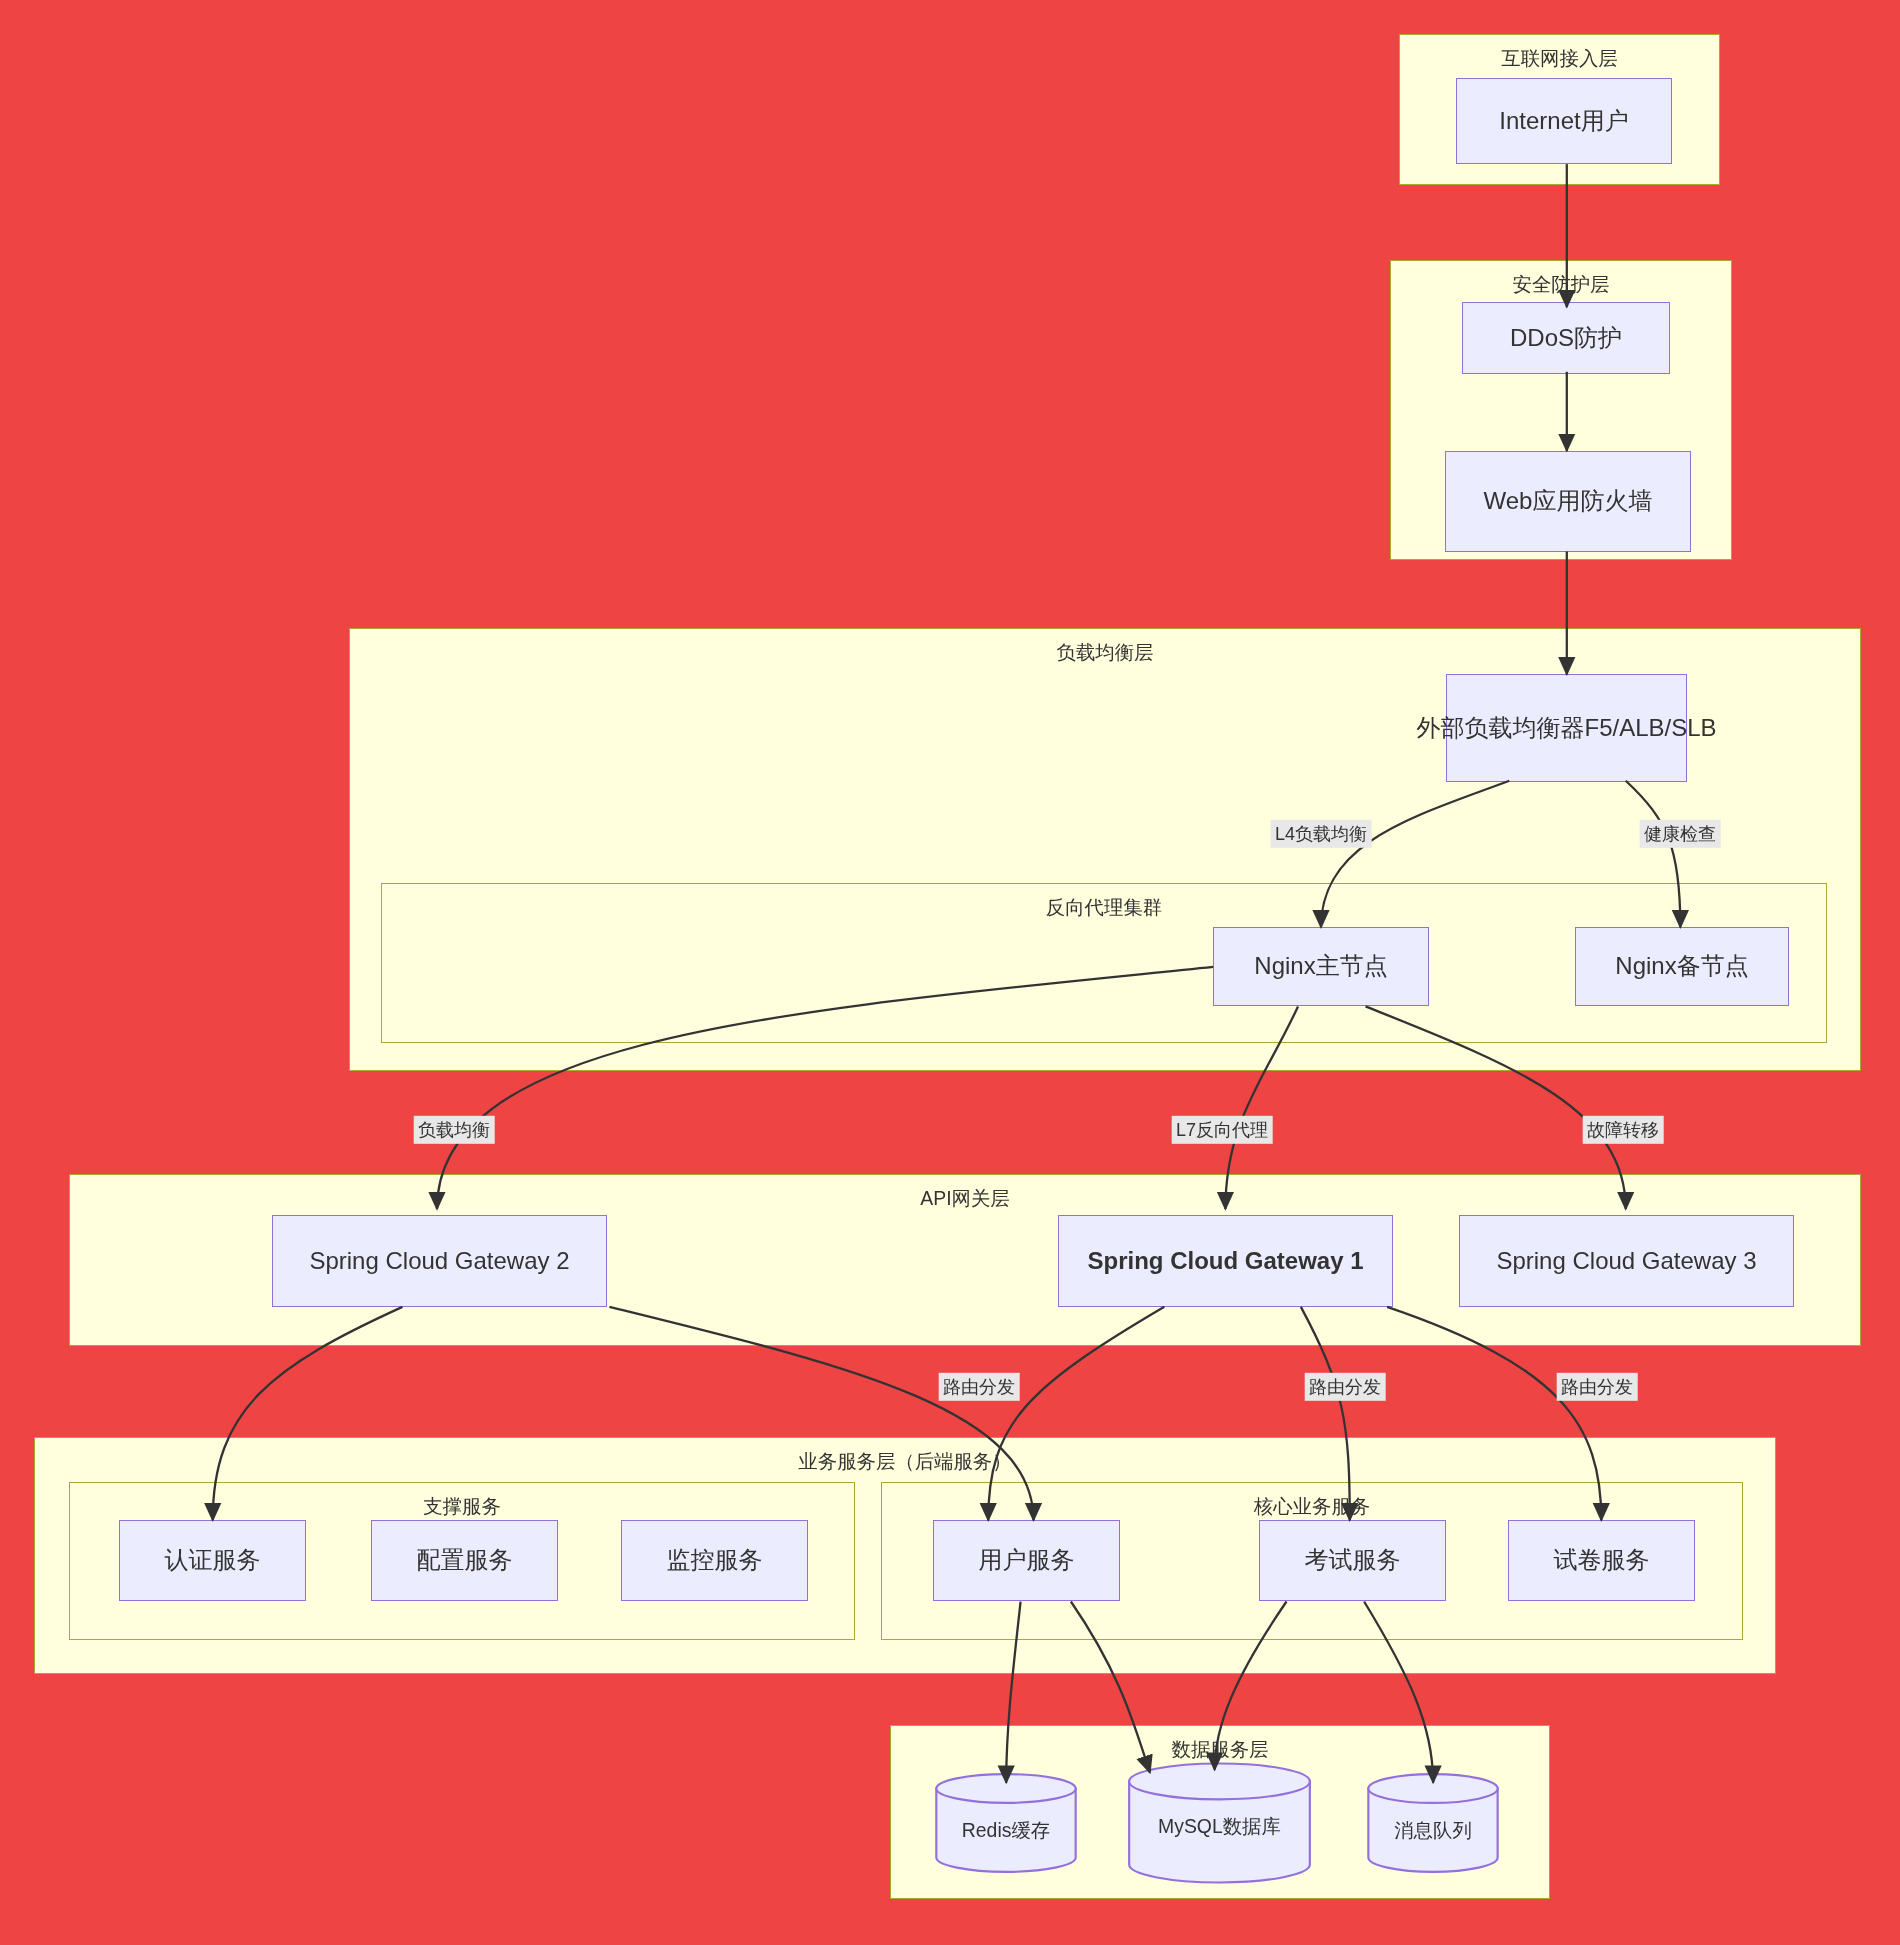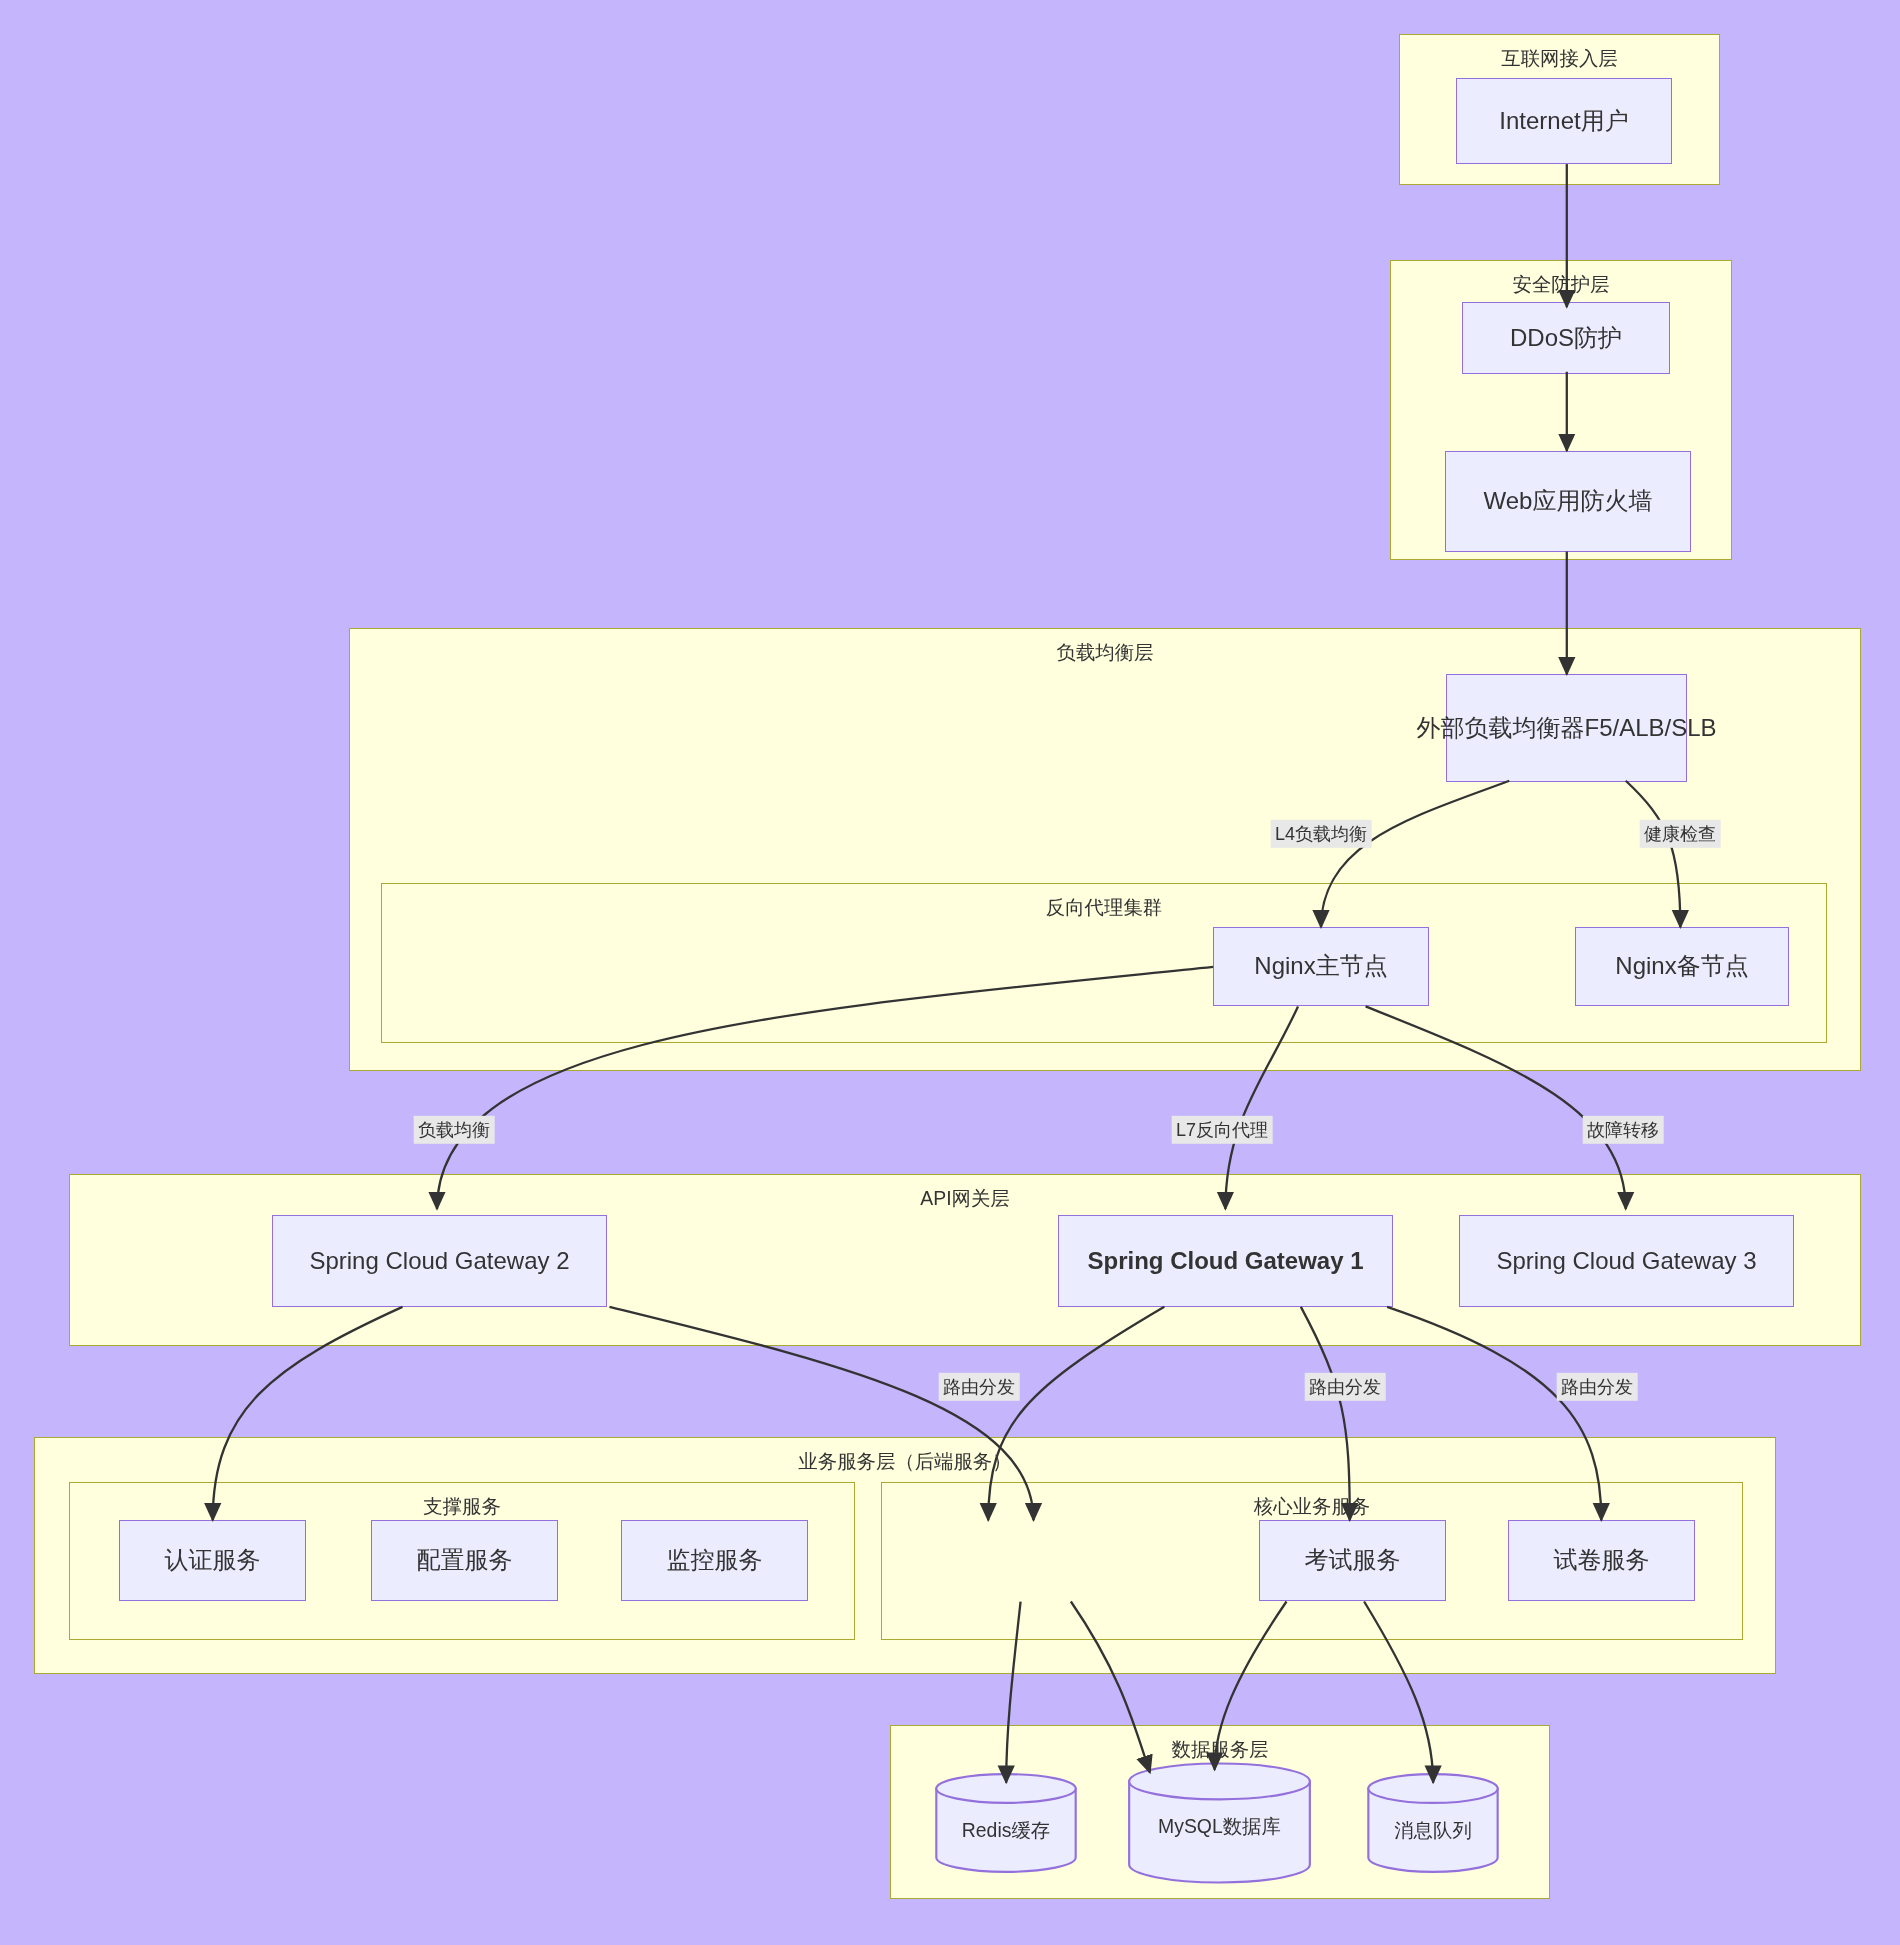--- a/index.html
+++ b/index.html
@@ -7,21 +7,21 @@
     padding: 0;
     background: #ffffff;
   }
   body {
     font-family: "Liberation Sans", "DejaVu Sans", sans-serif;
   }
   #canvas {
     position: relative;
     width: 1901px;
     height: 1946px;
-    background: #c4b5fd;
+    background: #ef4444;
     overflow: hidden;
   }
   svg#edges {
     position: absolute;
     left: 0;
     top: 0;
     width: 1901px;
     height: 1946px;
     pointer-events: none;
     z-index: 5;
@@ -224,20 +224,23 @@
   </div>
 
   <div class="node" style="left:371px; top:1520px; width:187px; height:81px;">
     <span>配置服务</span>
   </div>
 
   <div class="node" style="left:621px; top:1520px; width:187px; height:81px;">
     <span>监控服务</span>
   </div>
 
+  <div class="node" style="left:933px; top:1520px; width:187px; height:81px;">
+    <span>用户服务</span>
+  </div>
 
   <div class="node" style="left:1259px; top:1520px; width:187px; height:81px;">
     <span>考试服务</span>
   </div>
 
   <div class="node" style="left:1508px; top:1520px; width:187px; height:81px;">
     <span>试卷服务</span>
   </div>
 
   <div class="db" style="left:934px; top:1772px; width:144px; height:102px;">

